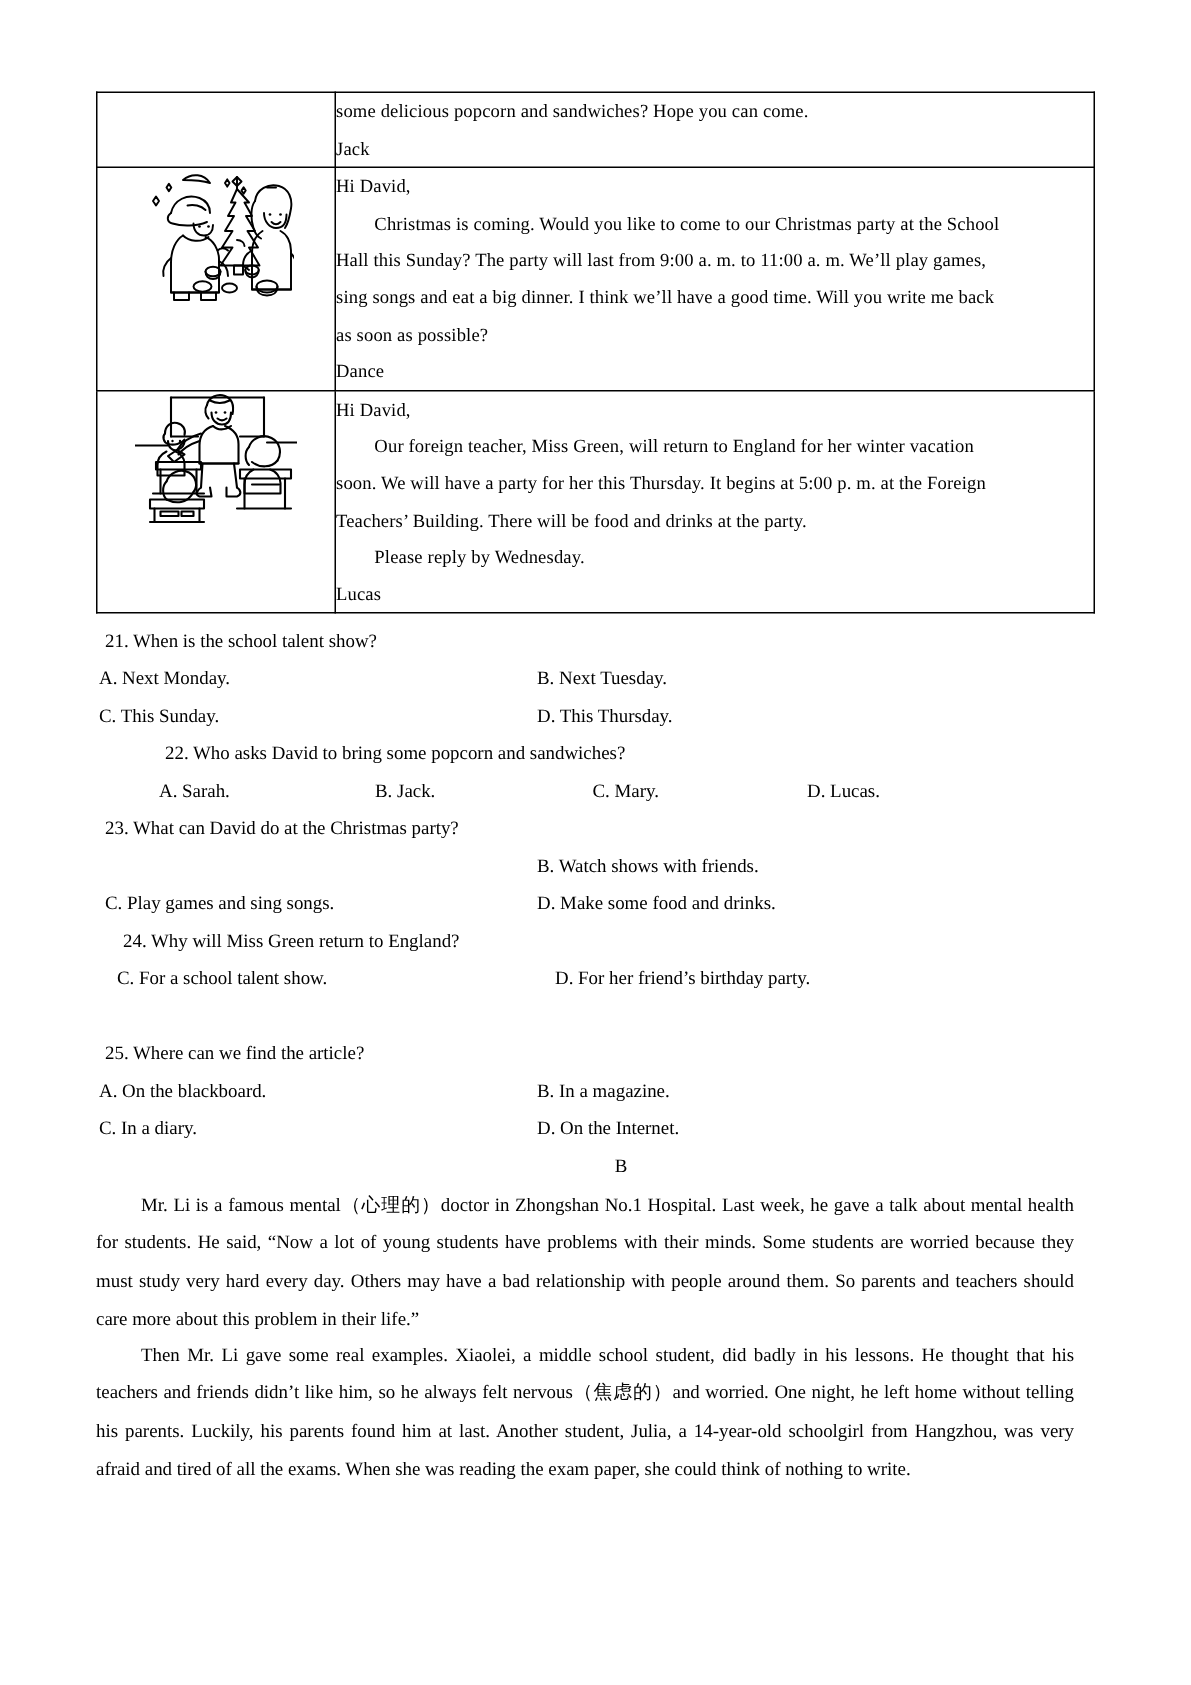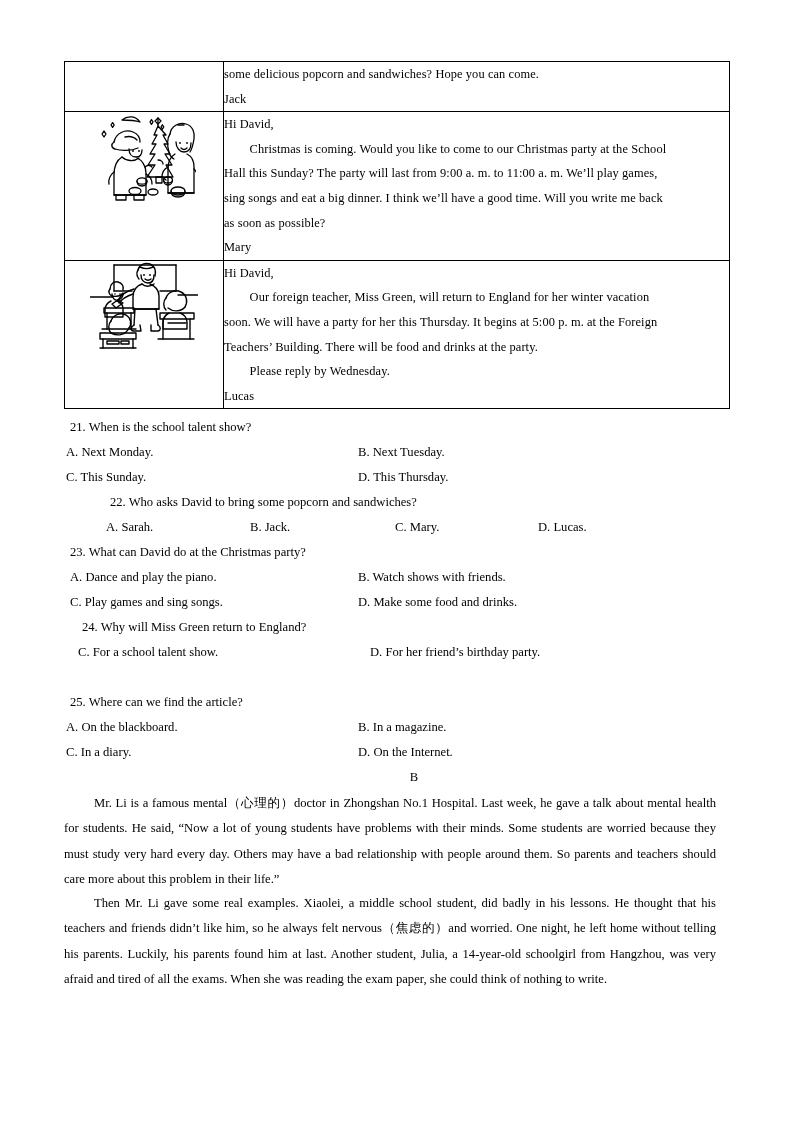--- a/index.html
+++ b/index.html
@@ -183,21 +183,21 @@
             <path d="M53 55 c2 -2 5 -2 7 0"></path>
             <path d="M66 48 c3 0 5 2 5 4"></path>
           </svg>
         </td>
         <td class="cell-text">
           <div class="lt-line">Hi David,</div>
           <div class="lt-line" style="white-space: pre;">        Christmas is coming. Would you like to come to our Christmas party at the School</div>
           <div class="lt-line">Hall this Sunday? The party will last from 9:00 a. m. to 11:00 a. m. We’ll play games,</div>
           <div class="lt-line">sing songs and eat a big dinner. I think we’ll have a good time. Will you write me back</div>
           <div class="lt-line">as soon as possible?</div>
-          <div class="lt-line">Mary</div>
+          <div class="lt-line">Dance</div>
         </td>
       </tr>
 
       <tr>
         <td class="cell-pic">
           <svg class="illus" width="108" height="90" viewBox="0 0 108 90" fill="none" stroke="#000" stroke-width="1.4" stroke-linecap="round" stroke-linejoin="round">
 
             <path d="M24 4 h62"></path>
             <path d="M24 4 v26"></path>
             <path d="M24 30 h18"></path>
@@ -295,21 +295,20 @@
       <span class="opt col-a4">A. Sarah.</span>
       <span class="opt col-b4">B. Jack.</span>
       <span class="opt col-c4">C. Mary.</span>
       <span class="opt col-d4">D. Lucas.</span>
     </div>
   </div>
 
   <div class="qblock" style="top:540px;">
     <div class="qstem">23. What can David do at the Christmas party?</div>
     <div class="optrow">
-      <span class="opt col-a" style="left:6px;">A. Dance and play the piano.</span>
       <span class="opt col-b">B. Watch shows with friends.</span>
     </div>
     <div class="optrow">
       <span class="opt col-a" style="left:6px;text-align:center;">C. Play games and sing songs.</span>
       <span class="opt col-b">D. Make some food and drinks.</span>
     </div>
   </div>
 
   <div class="qblock" style="top:615px;margin-left:12px;">
     <div class="qstem">24. Why will Miss Green return to England?</div>

